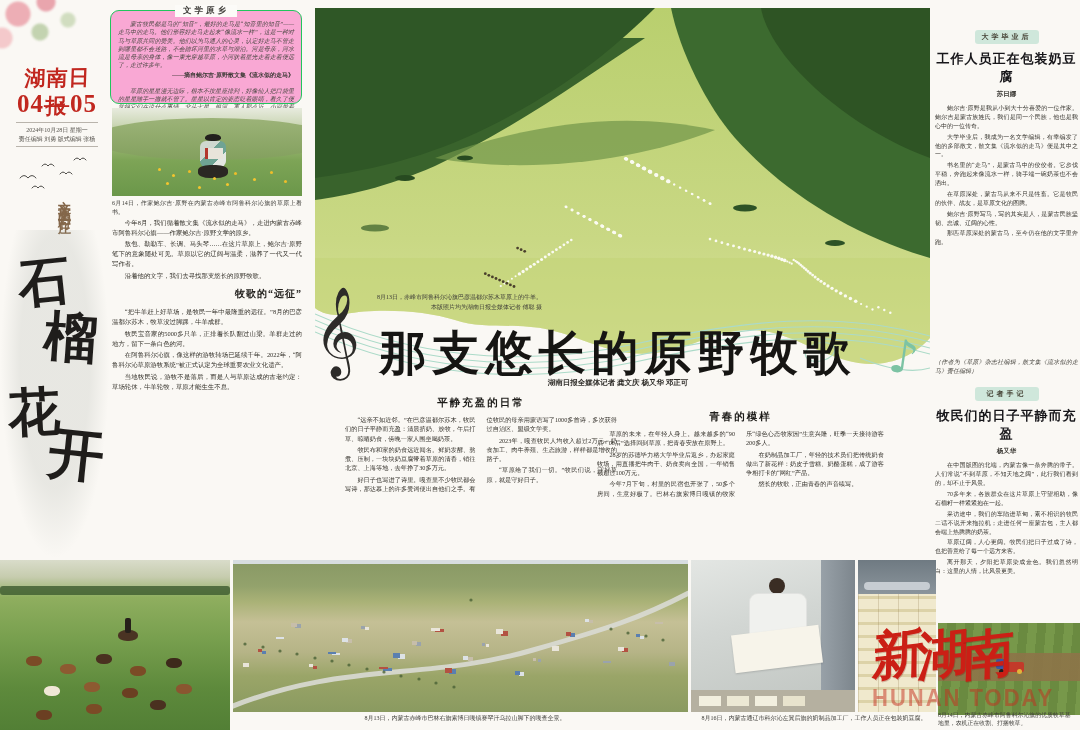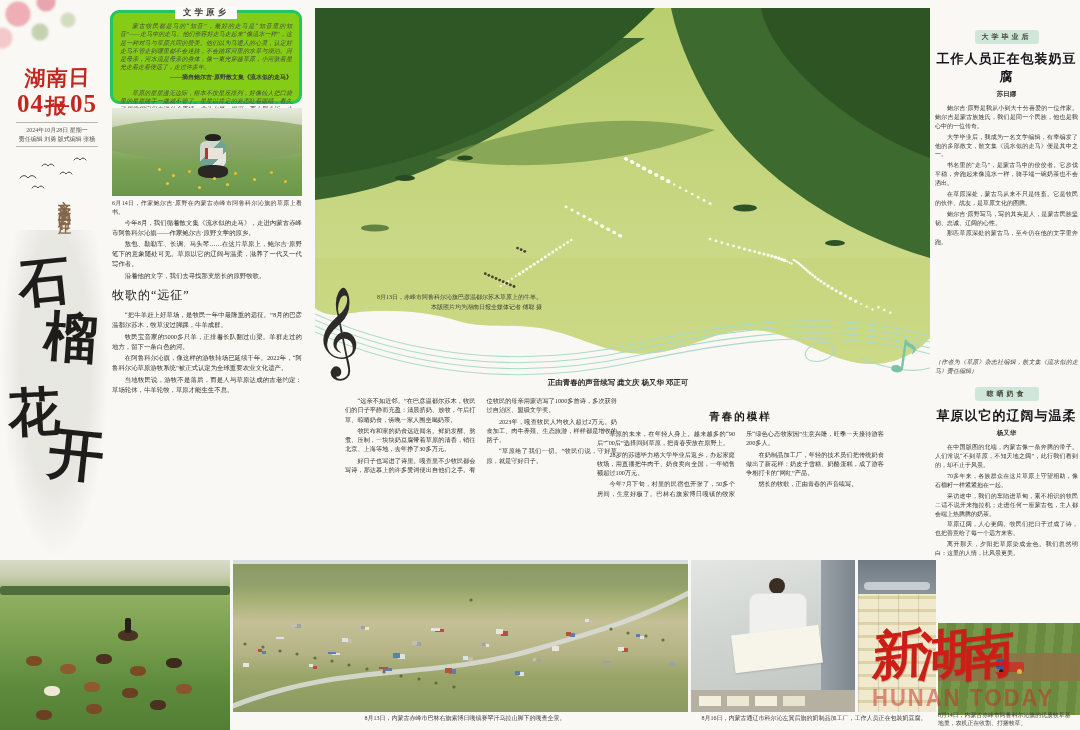--- a/index.html
+++ b/index.html
@@ -30,22 +30,22 @@
   .calli span{position:absolute;display:block;}
   .pome{left:72px;top:345px;width:30px;height:30px;border-radius:50% 50% 46% 54%;
     background:radial-gradient(circle at 35% 35%, #e2574b 0 35%, #b21f14 80%);
     box-shadow:0 0 0 1px rgba(178,31,20,.25);}
   .pome:after{content:"";position:absolute;left:10px;top:-6px;width:10px;height:9px;background:#b21f14;
     clip-path:polygon(0 100%,30% 0,55% 70%,80% 10%,100% 100%);}
   .bud{left:24px;top:392px;width:12px;height:12px;border-radius:50%;
     background:radial-gradient(circle at 40% 40%, #e0685c, #a91d12);}
 
   
-  .quote-box{left:110px;top:10px;width:192px;height:94px;border:3px solid #22c55e;border-radius:9px;
-    padding:2px 7px 0 7px;box-sizing:border-box;background:#84cc16;}
+  .quote-box{left:110px;top:10px;width:192px;height:94px;border:1px solid #22c55e;border-radius:9px;
+    padding:2px 7px 0 7px;box-sizing:border-box;background:#f9a8d4;}
   .quote-title{position:absolute;left:50%;top:-6px;transform:translateX(-50%);background:#fcfbf8;
     padding:0 8px;font-size:8.5px;font-weight:700;letter-spacing:3px;color:#3e3c38;white-space:nowrap;}
   .quote-text{font-size:6px;line-height:1.38;font-style:italic;color:#4a4843;text-align:justify;text-indent:2em;margin:7px 0 1px 0;}
   .quote-src{font-size:6px;font-weight:700;color:#3c3a36;text-align:right;margin:0 0 1px 0;}
 
   
   .author-photo{left:112px;top:108px;width:190px;height:88px;overflow:hidden;
     background:linear-gradient(180deg,#e8ebdf 0,#cdd8b8 18%,#9fb877 38%,#7da456 60%,#6b974a 100%);}
   .hill{position:absolute;left:-20px;top:10px;width:240px;height:42px;border-radius:50%;
     background:linear-gradient(180deg,#9cb378,#83a05e);}
@@ -57,21 +57,21 @@
   .reader .legs{position:absolute;left:2px;top:31px;width:30px;height:13px;border-radius:40%;background:#2b2723;}
   .dots-y{position:absolute;left:46px;top:60px;width:3px;height:3px;border-radius:50%;background:#f4c52e;
     box-shadow:14px 6px 0 #f4c52e,30px 2px 0 #eebd2a,55px 9px 0 #f4c52e,76px 4px 0 #eebd2a,95px 10px 0 #f4c52e,
       112px 3px 0 #eebd2a,8px 14px 0 #f4c52e,68px 15px 0 #f4c52e,126px 12px 0 #eebd2a,40px 18px 0 #f4c52e;}
   .photo-caption{font-size:6px;line-height:1.5;color:#3b3a36;text-align:justify;}
   .cap-left{left:112px;top:199px;width:190px;}
 
   
   .lead-col{left:112px;top:218px;width:190px;height:338px;overflow:hidden;}
   .lead-col p{font-size:6.4px;line-height:1.52;text-align:justify;text-indent:2em;margin:0 0 2px 0;color:#333029;}
-  .crosshead{text-align:left;font-size:12px;font-weight:400;margin:7px 0 6px 0;color:#22201d;letter-spacing:1px;}
+  .crosshead{text-align:right;font-size:10px;font-weight:700;margin:7px 0 6px 0;color:#22201d;letter-spacing:1px;}
 
   
   .hero{left:315px;top:8px;width:615px;height:385px;}
   .hero-cap{left:318px;top:293px;width:224px;text-align:right;z-index:4;}
   .hero-cap div{font-size:6px;line-height:1.6;color:#3b3a36;}
   .staff{left:315px;top:256px;width:615px;height:150px;z-index:1;pointer-events:none;}
   .clef{left:314px;top:292px;font-size:78px;line-height:1;color:#2c2b29;z-index:2;
     font-family:"DejaVu Sans",sans-serif;}
   .note-big{left:889px;top:330px;font-size:46px;color:#7cc3a4;z-index:2;font-family:"DejaVu Sans",sans-serif;transform:rotate(8deg);}
   .headline{left:338px;top:322px;width:560px;text-align:center;font-size:47px;font-weight:900;
@@ -400,23 +400,25 @@
   </svg>
 
   <div class="abs clef">𝄞</div>
   <div class="abs note-big">♪</div>
 
   <div class="abs hero-cap">
     <div>8月13日，赤峰市阿鲁科尔沁旗巴彦温都尔苏木草原上的牛羊。</div>
     <div>本版照片均为湖南日报全媒体记者 傅聪 摄</div>
   </div>
 
-  <div class="abs byline">正由青春的声音续写 龚文庆 杨又华 邓正可</div>
+  <div class="abs headline">那支悠长的原野牧歌</div>
+  <div class="abs byline">湖南日报全媒体记者 龚文庆 杨又华 邓正可</div>
 
   <div class="abs section sec-a">
+    <div class="sec-head">平静充盈的日常</div>
     <div class="sec-body two-col">
       <p>“远亲不如近邻。”在巴彦温都尔苏木，牧民们的日子平静而充盈：清晨挤奶、放牧，午后打草、晾晒奶食，傍晚一家人围坐喝奶茶。</p>
       <p>牧民布和家的奶食远近闻名。鲜奶发酵、熬煮、压制，一块块奶豆腐带着草原的清香，销往北京、上海等地，去年挣了30多万元。</p>
       <p>好日子也写进了诗里。嘎查里不少牧民都会写诗，那达慕上的许多赞词便出自他们之手。有位牧民的母亲用蒙语写了1000多首诗，多次获得过自治区、盟级文学奖。</p>
       <p>2023年，嘎查牧民人均收入超过2万元。奶食加工、肉牛养殖、生态旅游，样样都是增收的路子。</p>
       <p>“草原给了我们一切。”牧民们说，守好草原，就是守好日子。</p>
     </div>
   </div>
 
   <div class="abs section sec-b">
@@ -437,22 +439,22 @@
     <div class="rail-body story-body">
       <p>鲍尔吉·原野是我从小到大十分喜爱的一位作家。鲍尔吉是蒙古族姓氏，我们是同一个民族，他也是我心中的一位传奇。</p>
       <p>大学毕业后，我成为一名文学编辑，有幸编发了他的多部散文，散文集《流水似的走马》便是其中之一。</p>
       <p>书名里的“走马”，是蒙古马中的佼佼者。它步伐平稳，奔跑起来像流水一样，骑手端一碗奶茶也不会洒出。</p>
       <p>在草原深处，蒙古马从来不只是牲畜。它是牧民的伙伴、战友，是草原文化的图腾。</p>
       <p>鲍尔吉·原野写马，写的其实是人，是蒙古民族坚韧、忠诚、辽阔的心性。</p>
       <p>那匹草原深处的蒙古马，至今仍在他的文字里奔跑。</p>
     </div>
     <div class="rail-note">（作者为《草原》杂志社编辑，散文集《流水似的走马》责任编辑）</div>
 
-    <div class="pill" style="margin-top:12px;">晾晒奶食</div>
-    <div class="rail-title">草原以它的辽阔与温柔</div>
+    <div class="pill" style="margin-top:12px;">记者手记</div>
+    <div class="rail-title">牧民们的日子平静而充盈</div>
     <div class="rail-author">杨又华</div>
     <div class="rail-body notes-body">
       <p>在中国版图的北端，内蒙古像一条奔腾的带子。人们常说“不到草原，不知天地之阔”，此行我们看到的，却不止于风景。</p>
       <p>70多年来，各族群众在这片草原上守望相助，像石榴籽一样紧紧抱在一起。</p>
       <p>采访途中，我们的车陷进草甸，素不相识的牧民二话不说开来拖拉机；走进任何一座蒙古包，主人都会端上热腾腾的奶茶。</p>
       <p>草原辽阔，人心更阔。牧民们把日子过成了诗，也把善意给了每一个远方来客。</p>
       <p>离开那天，夕阳把草原染成金色。我们忽然明白：这里的人情，比风景更美。</p>
     </div>
   </div>
 

